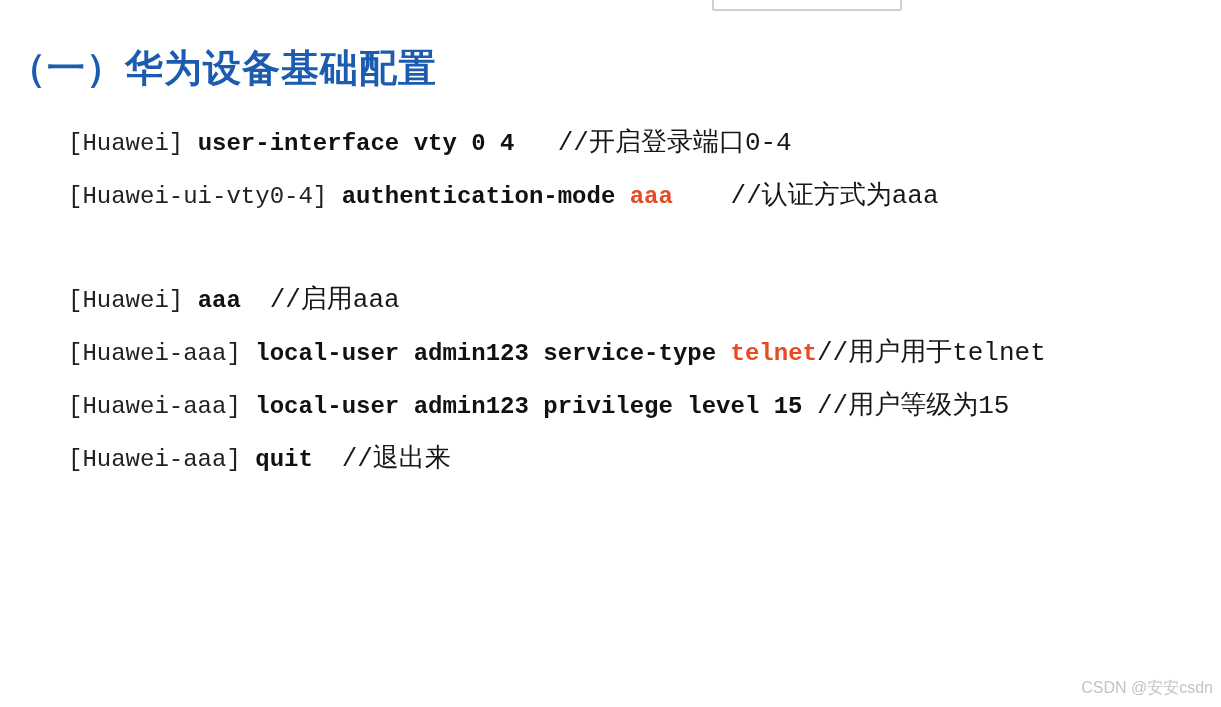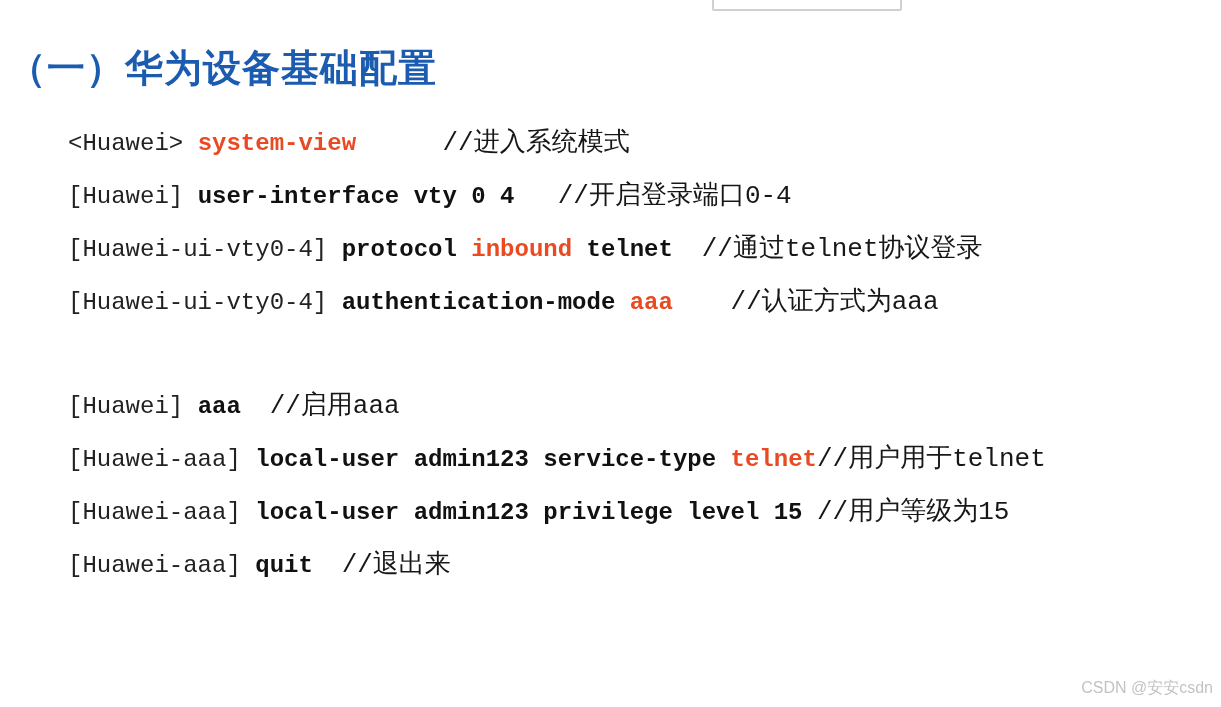--- a/index.html
+++ b/index.html
@@ -61,23 +61,21 @@
   }
 </style>
 </head>
 <body>
 
 <div class="top-box"></div>
 
 <h1 class="page-title">（一）华为设备基础配置</h1>
 
 <div class="terminal">
-    <div class="t-line"><span class="seg-prompt">&lt;Huawei&gt; </span><span class="seg-red">system-view</span><span class="seg-plain">      </span><span class="seg-comment">//进入系统模式</span></div>
     <div class="t-line"><span class="seg-prompt">[Huawei] </span><span class="seg-cmd">user-interface vty 0 4</span><span class="seg-plain">   </span><span class="seg-comment">//开启登录端口0-4</span></div>
-    <div class="t-line"><span class="seg-prompt">[Huawei-ui-vty0-4] </span><span class="seg-cmd">protocol </span><span class="seg-red">inbound</span><span class="seg-cmd"> telnet</span><span class="seg-plain">  </span><span class="seg-comment">//通过telnet协议登录</span></div>
     <div class="t-line"><span class="seg-prompt">[Huawei-ui-vty0-4] </span><span class="seg-cmd">authentication-mode </span><span class="seg-red">aaa</span><span class="seg-plain">    </span><span class="seg-comment">//认证方式为aaa</span></div>
     <div class="t-line blank"></div>
     <div class="t-line"><span class="seg-prompt">[Huawei] </span><span class="seg-cmd">aaa</span><span class="seg-plain">  </span><span class="seg-comment">//启用aaa</span></div>
     <div class="t-line"><span class="seg-prompt">[Huawei-aaa] </span><span class="seg-cmd">local-user admin123 service-type </span><span class="seg-red">telnet</span><span class="seg-comment">//用户用于telnet</span></div>
     <div class="t-line"><span class="seg-prompt">[Huawei-aaa] </span><span class="seg-cmd">local-user admin123 privilege level 15</span><span class="seg-plain"> </span><span class="seg-comment">//用户等级为15</span></div>
     <div class="t-line"><span class="seg-prompt">[Huawei-aaa] </span><span class="seg-cmd">quit</span><span class="seg-plain">  </span><span class="seg-comment">//退出来</span></div>
   </div>
 
 <div class="watermark">CSDN @安安csdn</div>
 

